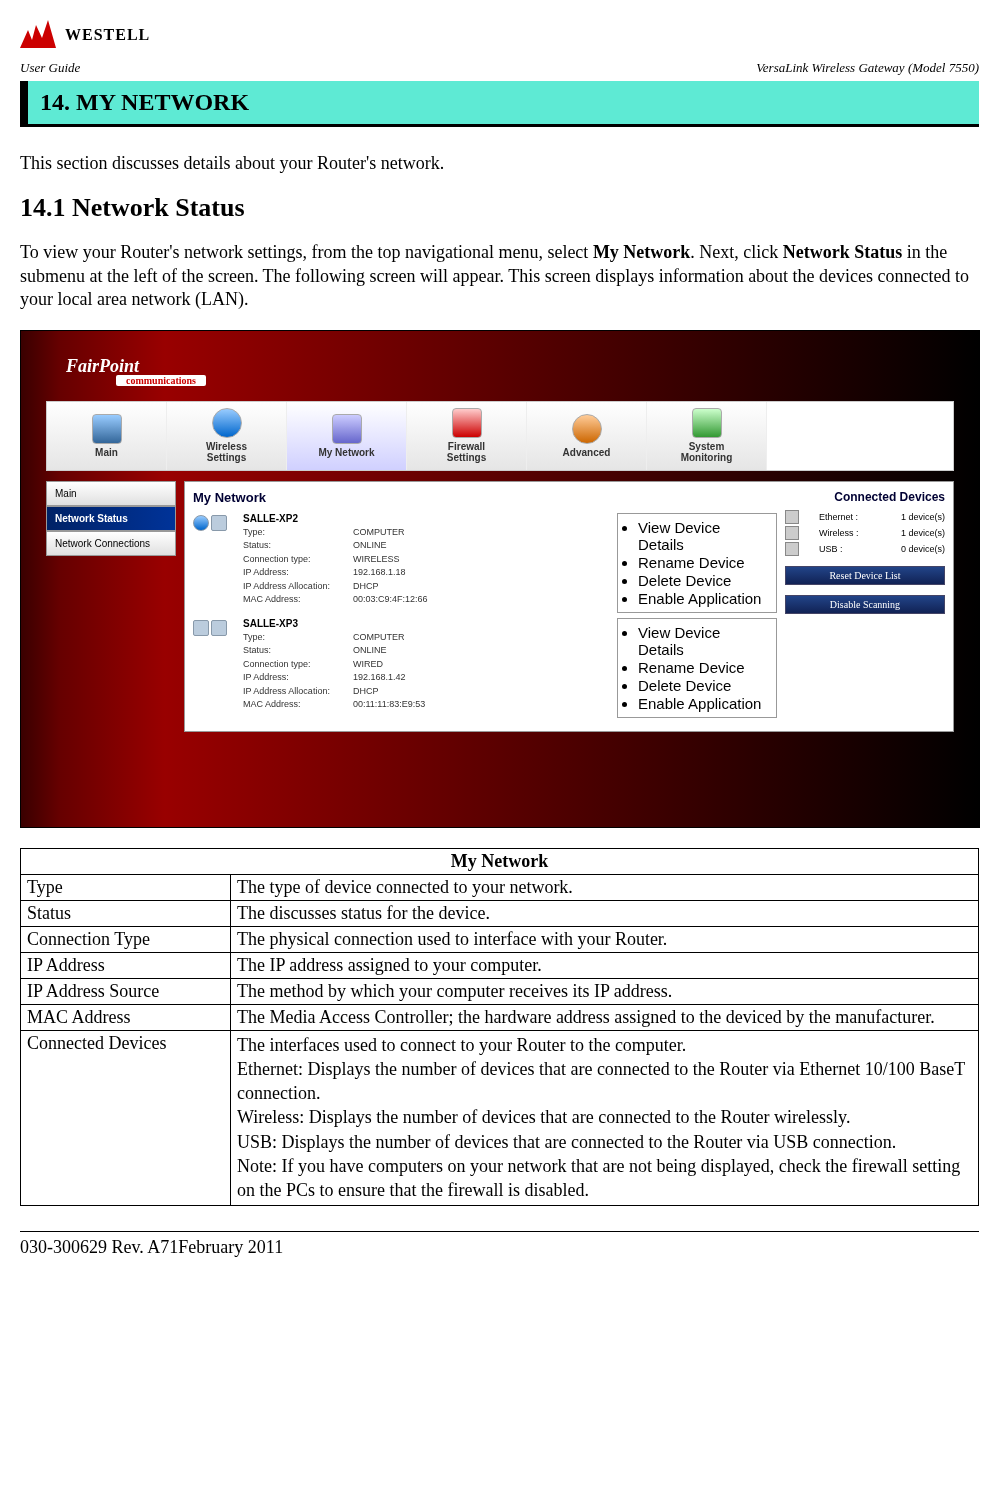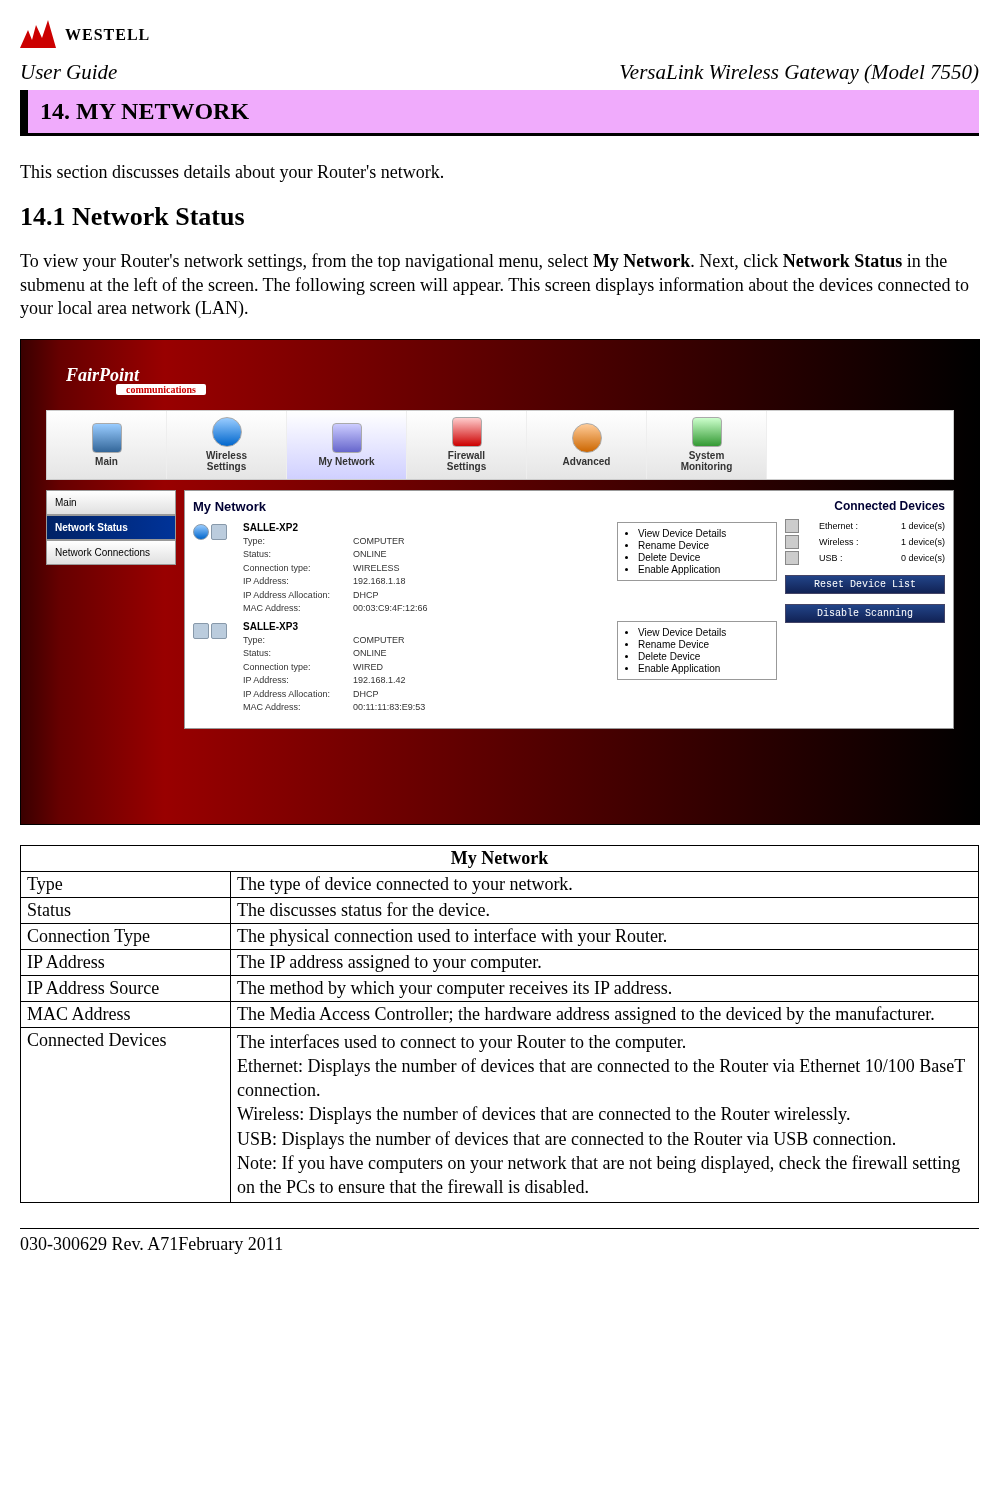--- a/index.html
+++ b/index.html
@@ -26,32 +26,32 @@
     }
     .logo-text {
       font-weight: bold;
       font-size: 16px;
       letter-spacing: 1px;
     }
     .header-line {
       display: flex;
       justify-content: space-between;
       font-style: italic;
-      font-size: 21px;
+      font-size: 13px;
       margin-top: 10px;
       margin-bottom: 5px;
     }
     .header-line .left {
       font-style: italic;
     }
     .header-line .right {
       font-style: italic;
     }
     .chapter-title {
-      background: #f0abfc;
+      background: #5eead4;
       border-left: 8px solid #000;
       border-bottom: 3px solid #000;
       padding: 8px 12px;
       font-size: 24px;
       font-weight: bold;
       margin-bottom: 25px;
     }
     .body-text {
       font-size: 18px;
       line-height: 1.3;
@@ -222,21 +222,21 @@
       flex-shrink: 0;
     }
     .kv-val {
       flex: 1;
     }
     .actions-box {
       width: 160px;
       flex-shrink: 0;
       border: 1px solid #999;
       padding: 4px 8px;
-      font-size: 10px;
+      font-size: 15px;
       align-self: flex-start;
     }
     .actions-box ul {
       list-style: disc;
       margin-left: 12px;
     }
     .actions-box li {
       margin: 1px 0;
     }
     .conn-row {
@@ -253,21 +253,21 @@
       border: 1px solid #888;
       flex-shrink: 0;
     }
     .conn-label { flex: 1; }
     .conn-count { flex-shrink: 0; }
     .action-btn {
       display: block;
       width: 100%;
       background: linear-gradient(to bottom, #224488, #112255);
       color: white;
-      font-family: Liberation Mono, monospace;
+      font-family: Liberation Serif, serif;
       font-size: 10px;
       border: 1px solid #446;
       padding: 3px 1px;
       text-align: center;
       margin-top: 10px;
       cursor: pointer;
     }
     .desc-table {
       width: 100%;
       border-collapse: collapse;

